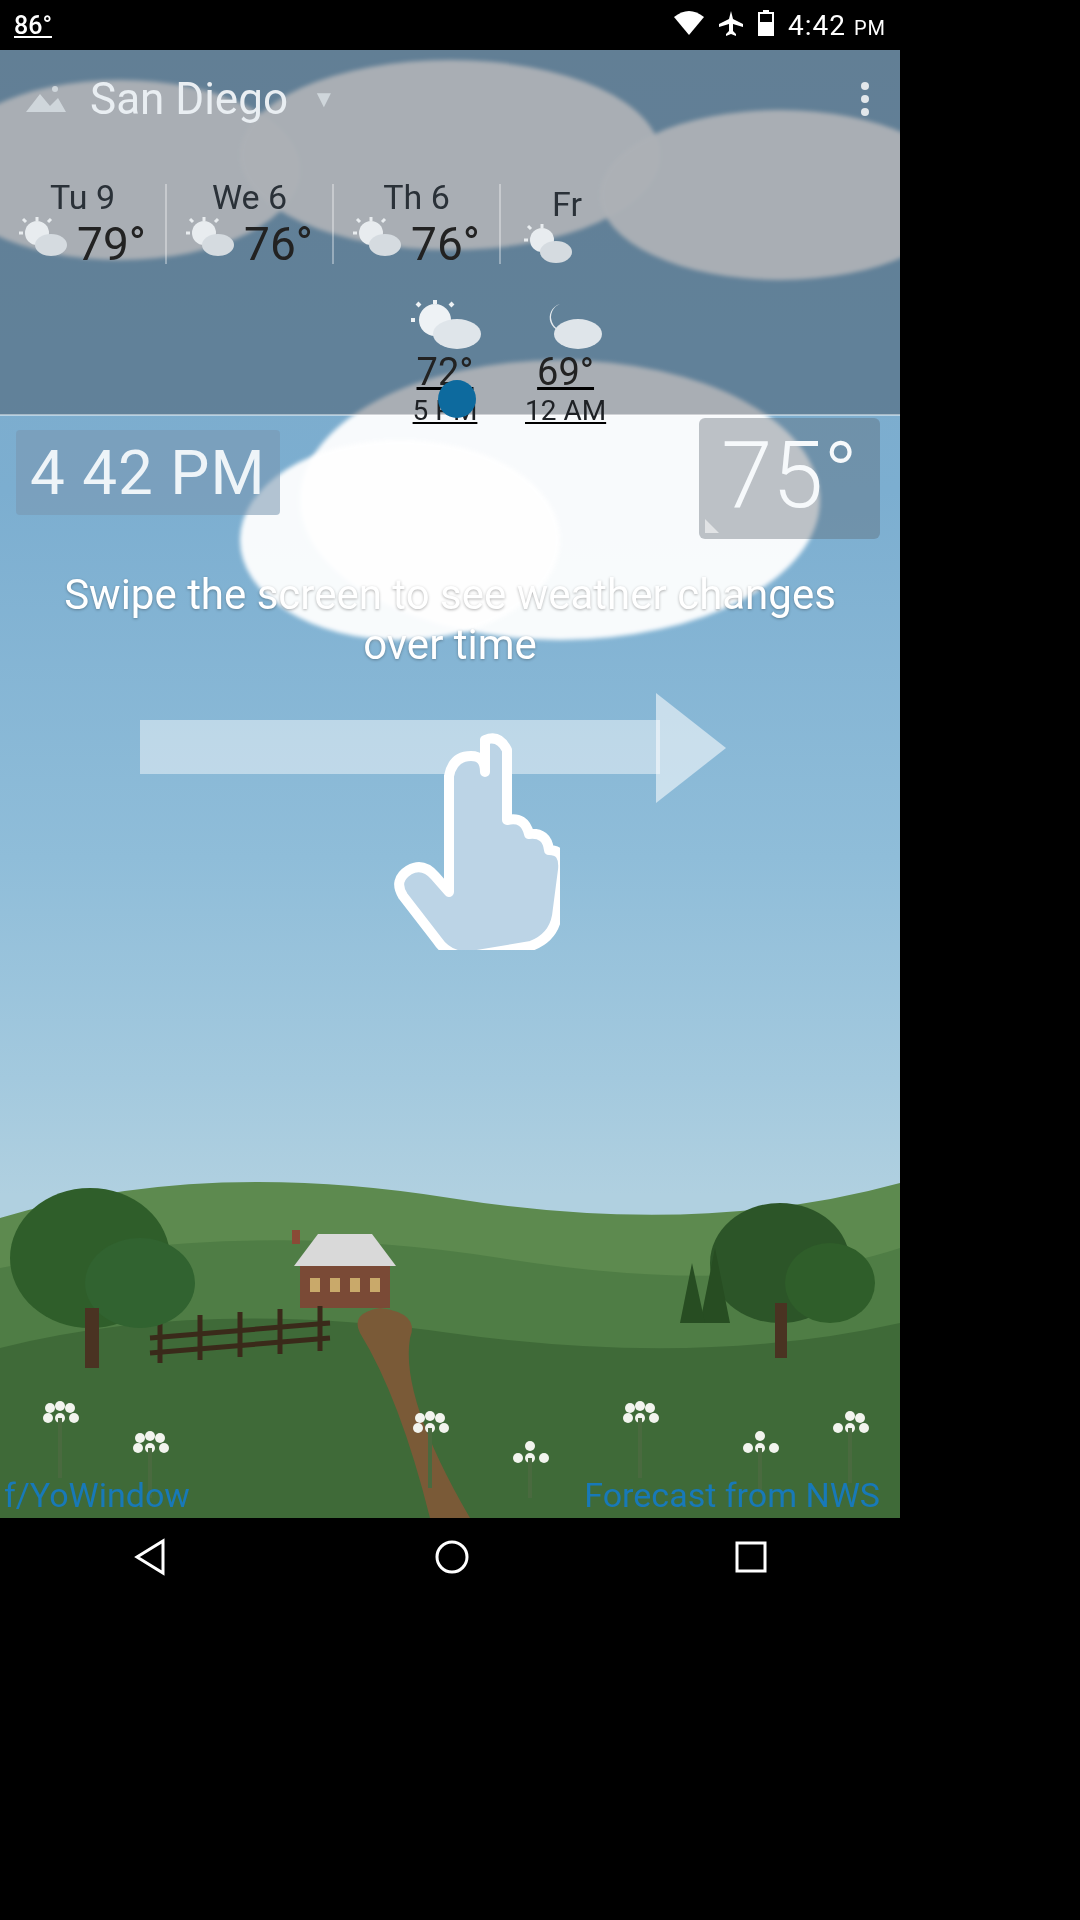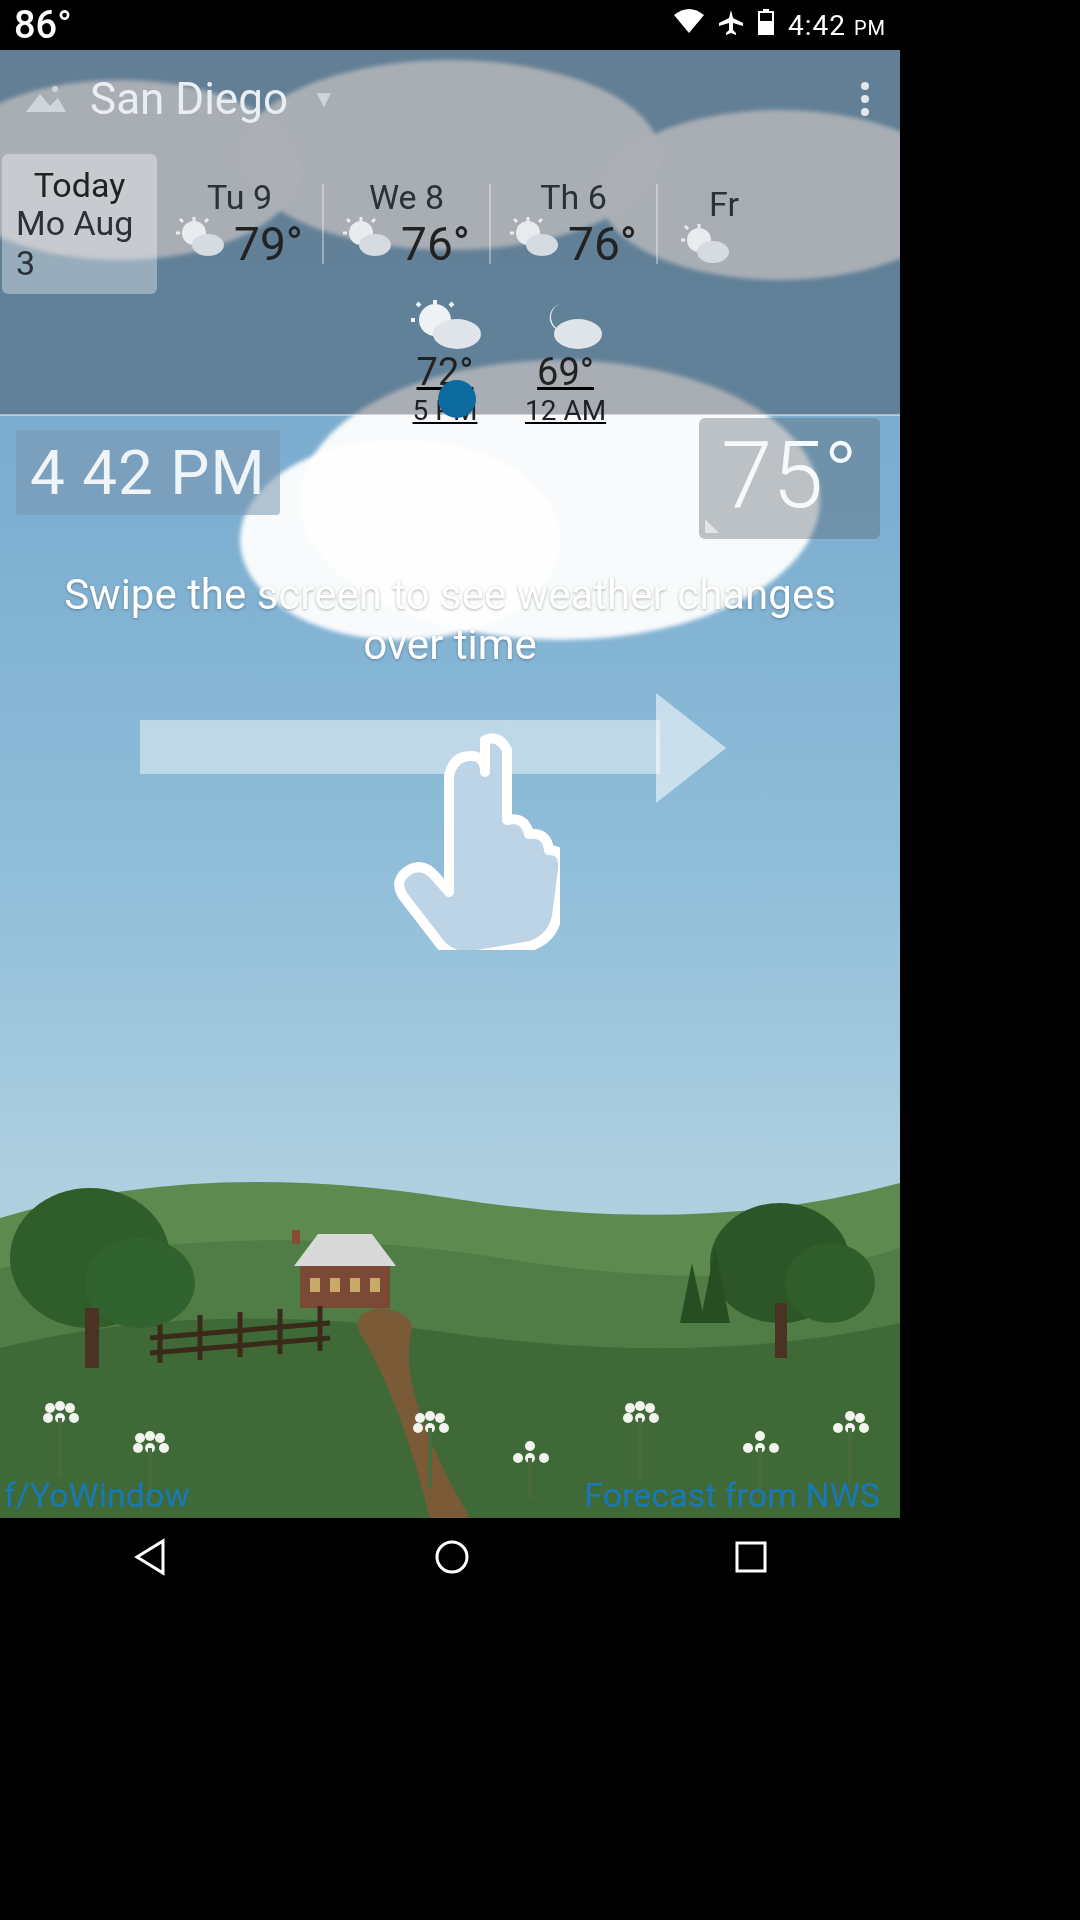--- a/index.html
+++ b/index.html
@@ -1,22 +1,22 @@
 <!DOCTYPE html>
 <html><head>
 <meta charset="utf-8">
 <style>
   * { margin: 0; padding: 0; box-sizing: border-box; font-family: Roboto, Arial, sans-serif; }
   html, body { width: 100%; height: 100%; }
   body { width: 900px; height: 1600px; position: relative; overflow: hidden; background: #000; }
 
   
   .status-bar { position: absolute; top: 0; left: 0; right: 0; height: 50px; background: #000; color: #fff; display: flex; align-items: center; padding: 0 14px; z-index: 50; }
-  .status-temp { font-size: 38px; font-weight: 500; }
-  .status-right { margin-left: auto; display: flex; align-items: flex-start; gap: 14px; }
+  .status-temp { font-size: 25px; font-weight: 500; text-decoration: underline; }
+  .status-right { margin-left: auto; display: flex; align-items: center; gap: 14px; }
   .status-time { font-size: 28px; letter-spacing: 1px; }
   .status-time small { font-size: 20px; }
 
   
   .screen { position: absolute; top: 50px; left: 0; right: 0; bottom: 82px; overflow: hidden; }
 
   
   .sky { position: absolute; inset: 0; background: linear-gradient(#7ea9c7 0%, #7caed0 30%, #8fbdd9 55%, #a3c9de 70%, #b0d0e0 78%); }
   .ground { position: absolute; left: 0; right: 0; bottom: 0; height: 420px; }
 
@@ -233,45 +233,41 @@
     <div class="overflow">
       <svg width="8" height="34" viewBox="0 0 8 34">
         <circle cx="4" cy="4" r="4" fill="#e2e7eb"></circle>
           <circle cx="4" cy="17" r="4" fill="#e2e7eb"></circle>
           <circle cx="4" cy="30" r="4" fill="#e2e7eb"></circle>
       </svg>
     </div>
   </div>
 
   <div class="day-strip">
-    <div class="day-card selected" style="width:155px">
-      <div class="l1">Today</div>
-      <div class="l2">Mo Aug 3</div>
-    </div>
     <div class="day-card" style="width:165px">
       <div class="l1">Tu 9</div>
       <div class="row">
         <span class="mini-icon">
           <svg viewBox="0 0 50 40">
               <circle cx="18" cy="16" r="12" fill="#e8ecef"></circle>
               <g stroke="#e8ecef" stroke-width="3">
                 <line x1="18" y1="0" x2="18" y2="4"></line>
                 <line x1="4" y1="16" x2="0" y2="16"></line>
                 <line x1="7" y1="5" x2="4" y2="2"></line>
                 <line x1="29" y1="5" x2="32" y2="2"></line>
               </g>
               <ellipse cx="32" cy="28" rx="16" ry="11" fill="#d5dbe0"></ellipse>
             </svg>
         </span>
         <span class="temp">79°</span>
       </div>
     </div>
     <div class="day-sep"></div>
     <div class="day-card" style="width:165px">
-      <div class="l1">We 8</div>
+      <div class="l1">We 6</div>
       <div class="row">
         <span class="mini-icon">
           <svg viewBox="0 0 50 40">
               <circle cx="18" cy="16" r="12" fill="#e8ecef"></circle>
               <g stroke="#e8ecef" stroke-width="3">
                 <line x1="18" y1="0" x2="18" y2="4"></line>
                 <line x1="4" y1="16" x2="0" y2="16"></line>
                 <line x1="7" y1="5" x2="4" y2="2"></line>
                 <line x1="29" y1="5" x2="32" y2="2"></line>
               </g>

